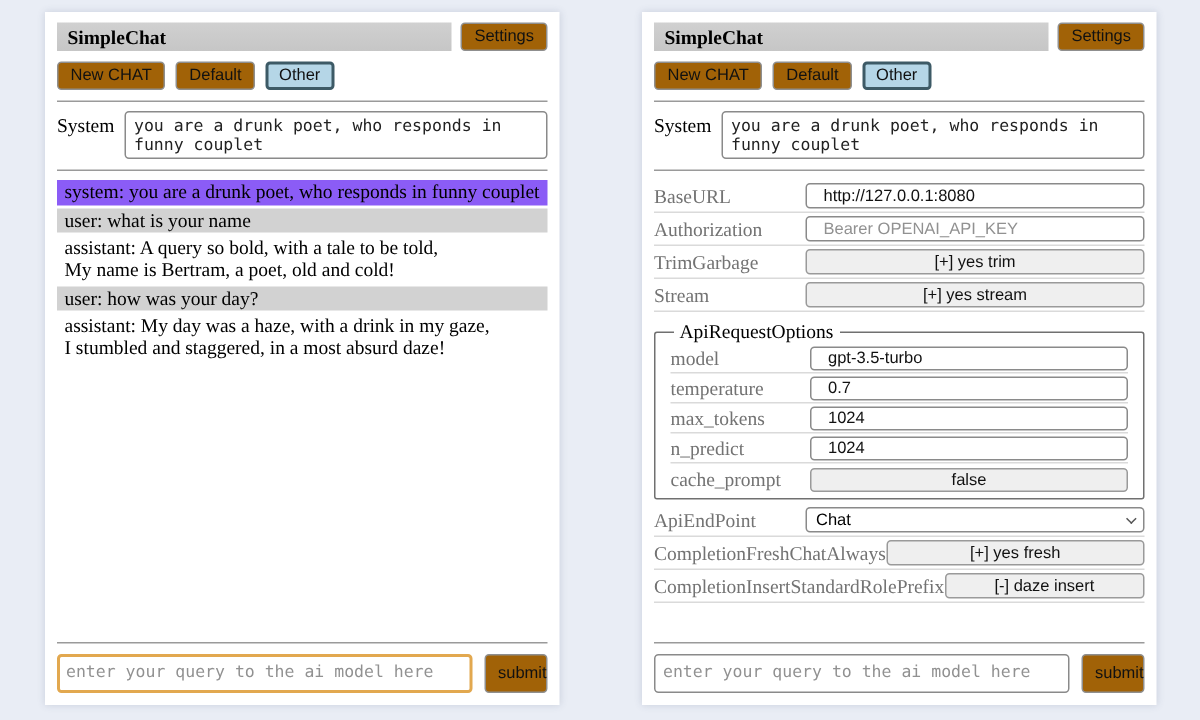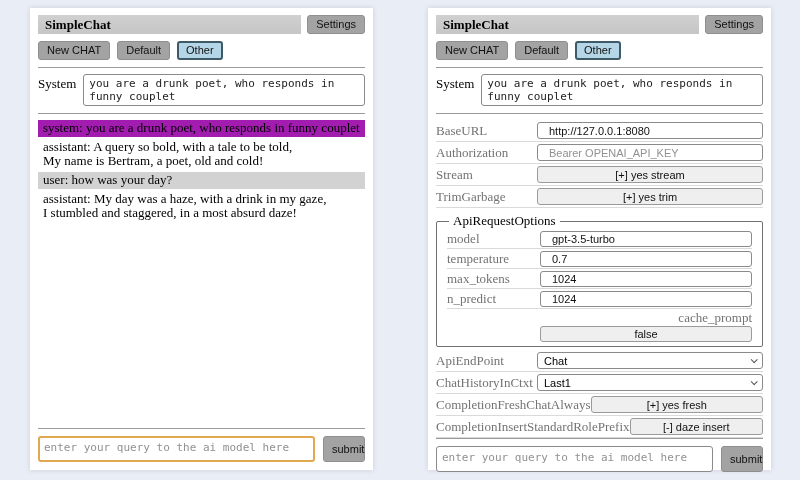--- a/index.html
+++ b/index.html
@@ -25,21 +25,21 @@
   
   .title-row { display: flex; gap: 6px; align-items: stretch; margin-bottom: 7px; }
   .title-bar {
     flex: 1;
     background: linear-gradient(#d0d0d0, #c6c6c6);
     font-size: 13px; font-weight: bold;
     padding: 2px 7px 1px;
     line-height: 15px;
   }
   button, .btn {
-    background: #a3a3a3;
+    background: #a16207;
     border: 1px solid #8f8f8f;
     border-radius: 3px;
     font-family: "Liberation Sans", sans-serif;
     font-size: 11px;
     color: #111;
     padding: 2px 8px;
     cursor: pointer;
     line-height: 13px;
   }
   .toolbar { display: flex; gap: 7px; margin-bottom: 7px; }
@@ -61,21 +61,21 @@
     padding: 2px 5px;
     resize: none;
     outline: none;
     color: #222;
   }
   .system-input { flex: 1; height: 32px; }
 
   
   .messages { font-size: 13px; line-height: 1.13; }
   .msg { padding: 1px 5px; margin-bottom: 2px; white-space: pre-line; }
-  .msg-system { background: #a21caf; }
+  .msg-system { background: #8b5cf6; }
   .msg-user { background: #d2d2d2; }
   .msg-assistant { background: #ffffff; }
 
   
   .srow {
     display: flex; justify-content: space-between; align-items: center;
     padding: 2px 0;
     border-bottom: 1px solid #dadada;
     min-height: 22px;
   }
@@ -113,21 +113,21 @@
   fieldset.api-options {
     border: 1px solid #707070;
     border-radius: 2px;
     margin: 5px 0 3px;
     padding: 0 10px 3px;
   }
   fieldset.api-options legend { font-size: 13px; padding: 0 4px; margin-left: 2px; }
   .srow-inner { min-height: 20px; padding: 1px 0; align-items: flex-end; }
   .srow-inner .control { width: 212px; }
   .srow-inner .text-ctl, .srow-inner .wide-btn { height: 16px; }
-  .srow-inner:last-child { border-bottom: 0; flex-direction: column; }
+  .srow-inner:last-child { border-bottom: 0; }
 
   
   .footer { margin-top: auto; }
   .footer hr.rule { margin: 0 0 7px; }
   .query-row { display: flex; gap: 8px; align-items: stretch; }
   .query-input { flex: 1; height: 26px; padding: 4px 5px; }
   .query-input-focused { border: 2px solid #e2a84f; padding: 3px 4px; }
   .submit-btn { width: 42px; font-size: 11px; }
 </style>
 </head>
@@ -144,20 +144,21 @@
     <button class="btn-active">Other</button>
   </div>
   <hr class="rule">
   <div class="system-row">
     <span class="system-label">System</span>
     <textarea class="system-input" spellcheck="false" style="">you are a drunk poet, who responds in funny couplet</textarea>
   </div>
   <hr class="rule">
   <div class="messages">
     <div class="msg msg-system">system: you are a drunk poet, who responds in funny couplet</div>
+    <div class="msg msg-user">user: what is your name</div>
     <div class="msg msg-assistant">assistant: A query so bold, with a tale to be told,
 My name is Bertram, a poet, old and cold!</div>
     <div class="msg msg-user">user: how was your day?</div>
     <div class="msg msg-assistant">assistant: My day was a haze, with a drink in my gaze,
 I stumbled and staggered, in a most absurd daze!</div>
   </div>
   <div class="footer">
     <hr class="rule">
     <div class="query-row">
       <textarea class="query-input query-input-focused" spellcheck="false" placeholder="enter your query to the ai model here" style=""></textarea>
@@ -189,29 +190,29 @@
         <input class="text-ctl" value="http://127.0.0.1:8080" style="">
       </span>
   </div>
   <div class="srow">
     <span class="slabel">Authorization</span>
     <span class="control">
         <input class="text-ctl" placeholder="Bearer OPENAI_API_KEY" style="">
       </span>
   </div>
   <div class="srow">
+    <span class="slabel">TrimGarbage</span>
+    <span class="control">
+        <button class="wide-btn">[+] yes trim</button>
+      </span>
+  </div>
+  <div class="srow">
     <span class="slabel">Stream</span>
     <span class="control">
         <button class="wide-btn">[+] yes stream</button>
-      </span>
-  </div>
-  <div class="srow">
-    <span class="slabel">TrimGarbage</span>
-    <span class="control">
-        <button class="wide-btn">[+] yes trim</button>
       </span>
   </div>
 
   <fieldset class="api-options">
     <legend>ApiRequestOptions</legend>
     <div class="srow srow-inner">
       <span class="slabel">model</span>
       <span class="control">
           <input class="text-ctl" value="gpt-3.5-turbo" style="">
         </span>
@@ -240,29 +241,20 @@
           <button class="wide-btn">false</button>
         </span>
     </div>
   </fieldset>
 
   <div class="srow">
     <span class="slabel">ApiEndPoint</span>
     <span class="control">
       <span class="select-ctl">
         <span>Chat</span>
-        <span class="chevron"></span>
-      </span>
-    </span>
-  </div>
-  <div class="srow">
-    <span class="slabel">ChatHistoryInCtxt</span>
-    <span class="control">
-      <span class="select-ctl">
-        <span>Last1</span>
         <span class="chevron"></span>
       </span>
     </span>
   </div>
   <div class="srow">
     <span class="slabel">CompletionFreshChatAlways</span>
     <span class="control">
         <button class="wide-btn">[+] yes fresh</button>
       </span>
   </div>

